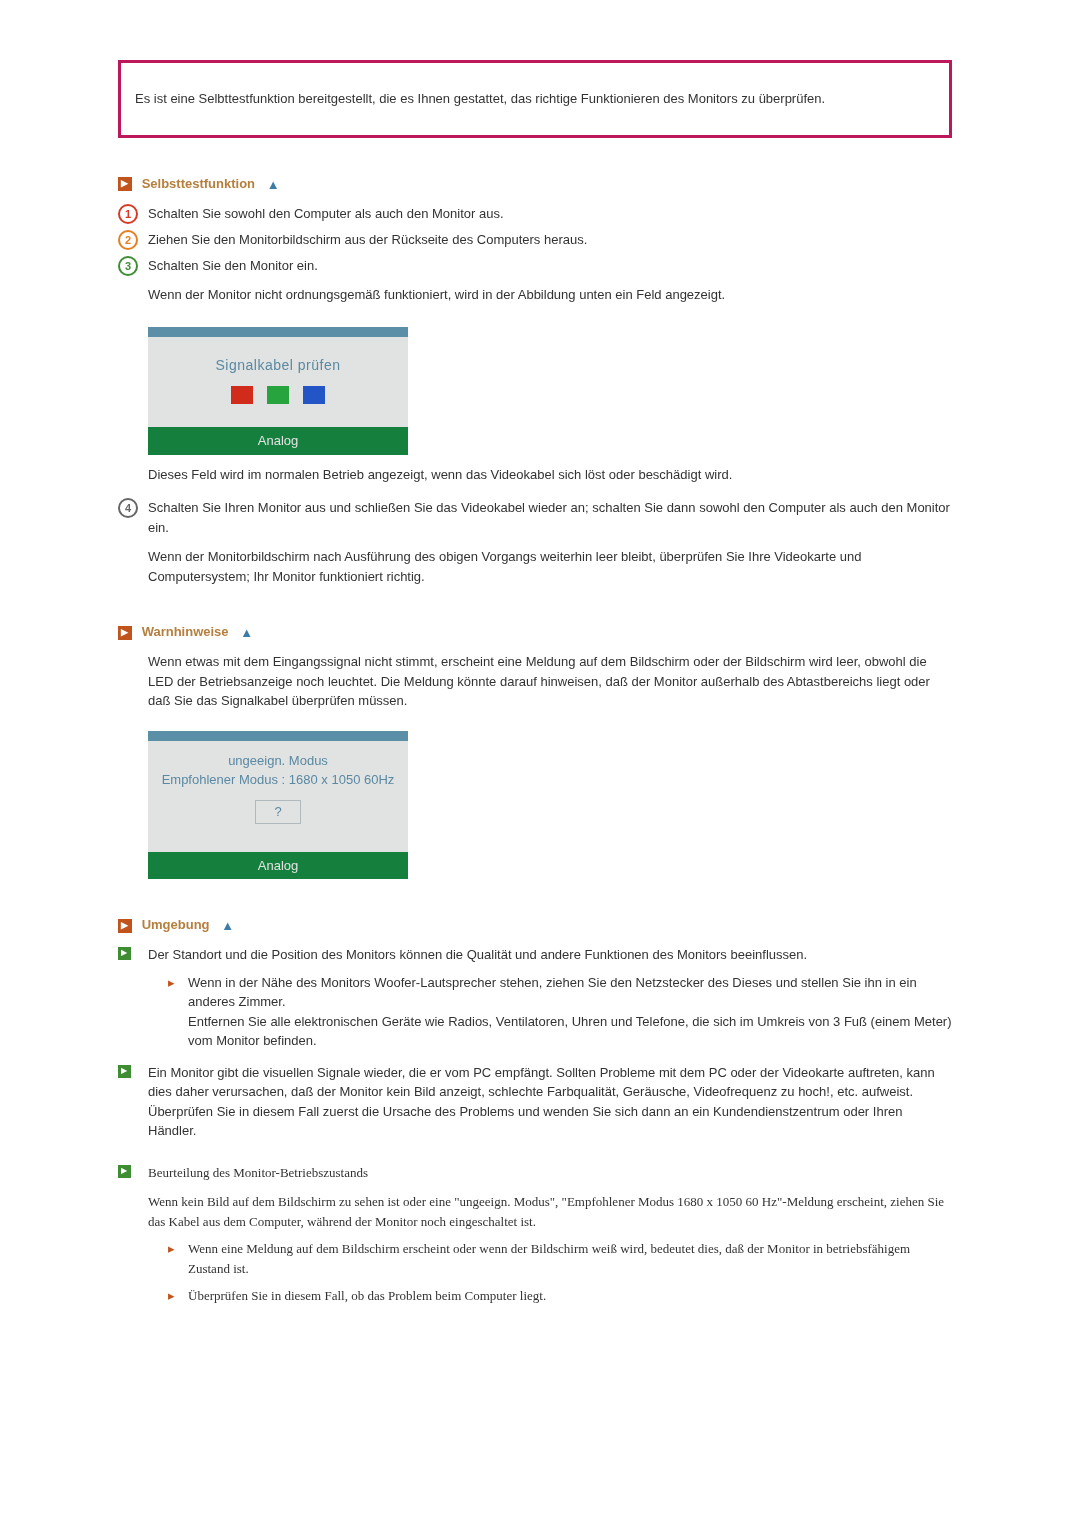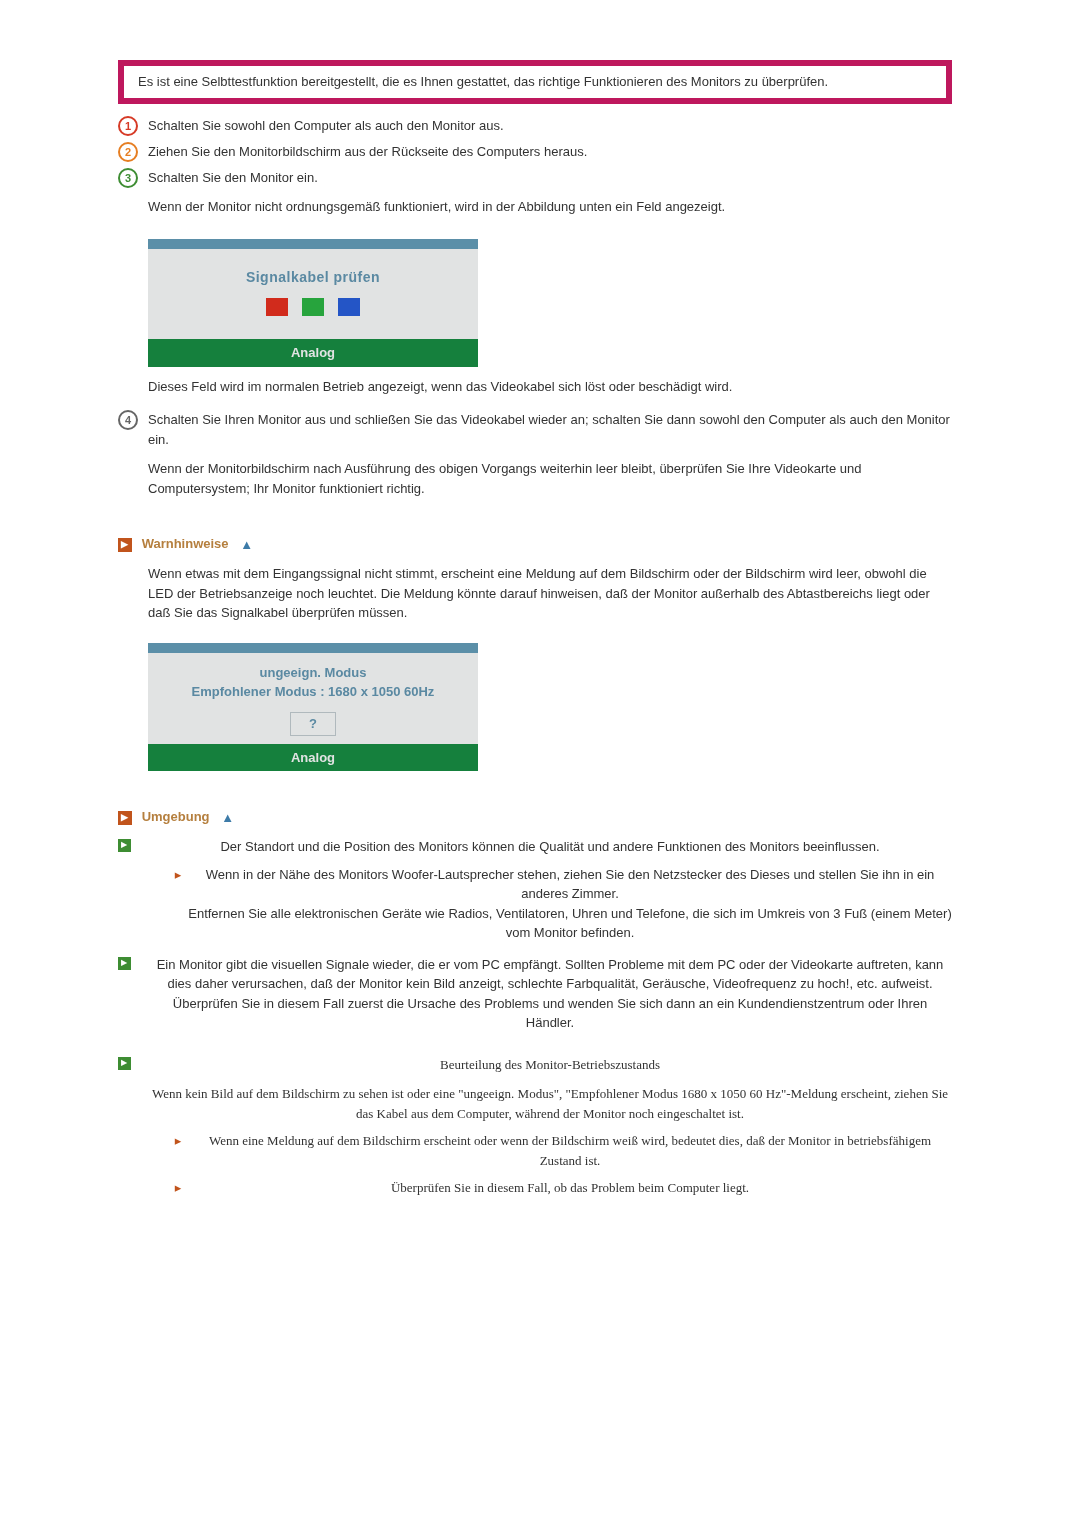--- a/index.html
+++ b/index.html
@@ -8,24 +8,24 @@
     font-family: Arial, Helvetica, sans-serif;
     font-size: 13px;
     color: #333333;
   }
   .page {
     width: 1080px;
     margin: 0 auto;
     padding: 60px 0 100px 0;
   }
   .intro-box {
-    border: 6px solid #be185d;
+    border: 3px solid #be185d;
     margin-left: 118px;
     margin-right: 128px;
-    padding: 6px 14px;
+    padding: 26px 14px;
     line-height: 1.5;
   }
 
   .section-heading {
     margin-top: 38px;
     margin-left: 118px;
     margin-right: 128px;
     color: #b57f3e;
     font-weight: bold;
     font-size: 13px;
@@ -82,23 +82,22 @@
   .c-red   { color:#d63a26; border-color:#d63a26; }
   .c-orange{ color:#e67e22; border-color:#e67e22; }
   .c-green { color:#3e8d33; border-color:#3e8d33; }
   .c-gray  { color:#666;    border-color:#666; }
 
   .ol-body { flex:1; line-height:1.5; }
   .ol-sub  { margin-top:10px; }
 
   
   .osd {
-    width: 330px;
+    width: 260px;
     margin-top: 22px;
-    font-weight: bold;
   }
   .osd-top {
     height: 10px;
     background: #5b8fa8;
   }
   .osd-mid {
     background: #e1e3e3;
     padding: 18px 0;
     text-align: center;
   }
@@ -158,21 +157,21 @@
     position:relative;
     vertical-align:middle;
   }
   .g-bullet .sq::after{
     content:"▶";
     position:absolute;
     color:#fff;
     font-size:8px;
     left:3px; top:1px;
   }
-  .g-body{ flex:1; line-height:1.5;text-align:center; }
+  .g-body{ flex:1; line-height:1.5; }
 
   
   .r-item {
     display:flex;
     align-items:flex-start;
     margin-top:8px;
     margin-left:20px;
   }
   .r-bullet {
     width:20px; flex:0 0 20px;
@@ -186,20 +185,25 @@
 </style>
 </head>
 <body>
 
 <div class="page">
 
   <div class="intro-box">
     <span>Es ist eine Selbttestfunktion bereitgestellt, die es Ihnen gestattet, das richtige Funktionieren des Monitors zu überprüfen.</span>
   </div>
 
+  <div class="section-heading">
+    <span class="icon-box"></span>
+    <span>Selbsttestfunktion</span>
+    <span class="up-triangle">▲</span>
+  </div>
 
   <div class="content-block">
     <div class="ol-item">
       <div class="ol-num"><span class="circle c-red">1</span></div>
       <div class="ol-body">Schalten Sie sowohl den Computer als auch den Monitor aus.</div>
     </div>
     <div class="ol-item">
       <div class="ol-num"><span class="circle c-orange">2</span></div>
       <div class="ol-body">Ziehen Sie den Monitorbildschirm aus der Rückseite des Computers heraus.</div>
     </div>
@@ -240,21 +244,21 @@
     <span class="up-triangle">▲</span>
   </div>
   <div class="content-block">
     <div class="ol-item">
       <div class="ol-num"></div>
       <div class="ol-body">
         <div>Wenn etwas mit dem Eingangssignal nicht stimmt, erscheint eine Meldung auf dem Bildschirm oder der Bildschirm wird leer, obwohl die LED der Betriebsanzeige noch leuchtet. Die Meldung könnte darauf hinweisen, daß der Monitor außerhalb des Abtastbereichs liegt oder daß Sie das Signalkabel überprüfen müssen.</div>
 
         <div class="osd" style="margin-top:20px;">
           <div class="osd-top"></div>
-          <div class="osd-mid" style="padding:10px 10px 8px 10px;">
+          <div class="osd-mid" style="padding:10px 10px 28px 10px;">
             <div class="osd2-line">ungeeign. Modus</div>
             <div class="osd2-line">Empfohlener Modus : 1680 x 1050  60Hz</div>
             <div class="osd2-q">?</div>
           </div>
           <div class="osd-bot">Analog</div>
         </div>
       </div>
     </div>
   </div>
 

